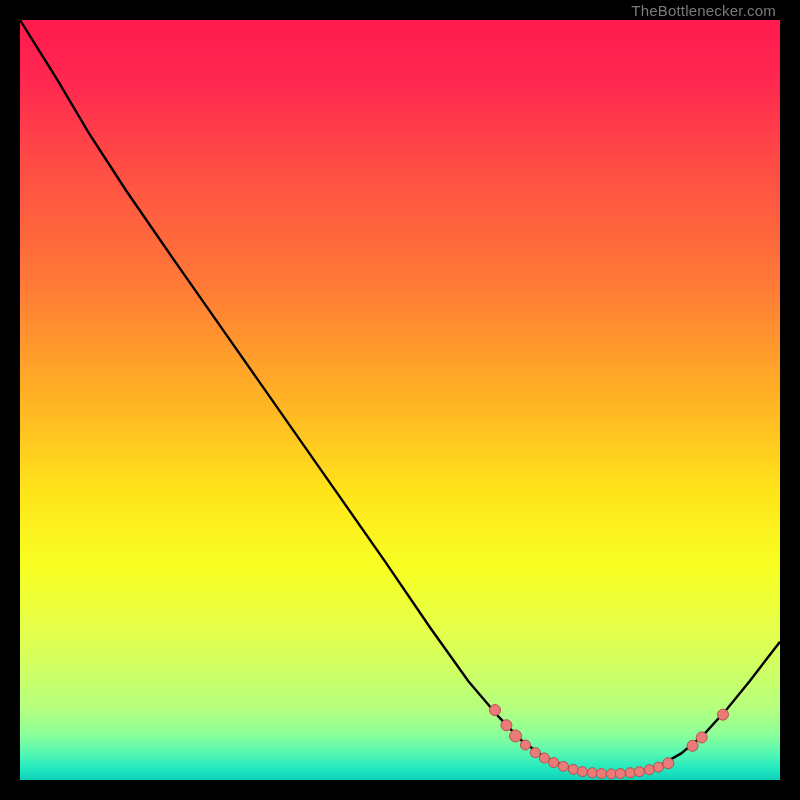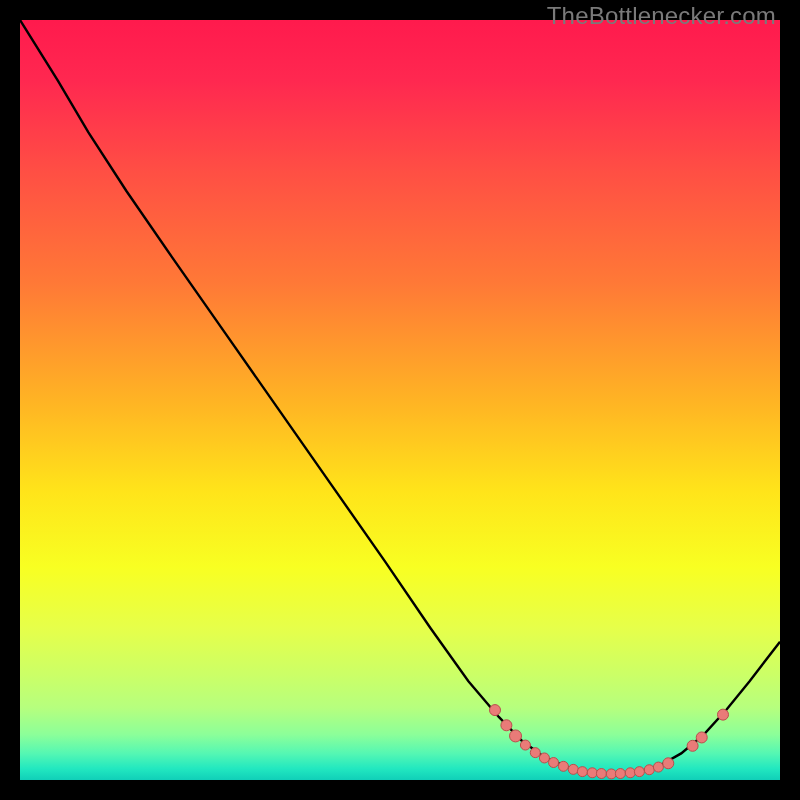--- a/index.html
+++ b/index.html
@@ -24,21 +24,21 @@
     left: 20px;
     top: 20px;
     width: 760px;
     height: 760px;
   }
   .watermark {
     position: absolute;
     top: 2px;
     right: 24px;
     color: #7a7a7a;
-    font-size: 24px;
+    font-size: 15px;
     font-weight: 500;
     letter-spacing: 0.2px;
   }
 </style>
 </head>
 <body>
 
 <div class="frame"></div>
 
 <svg class="plot" viewBox="0 0 760 760" preserveAspectRatio="none">

